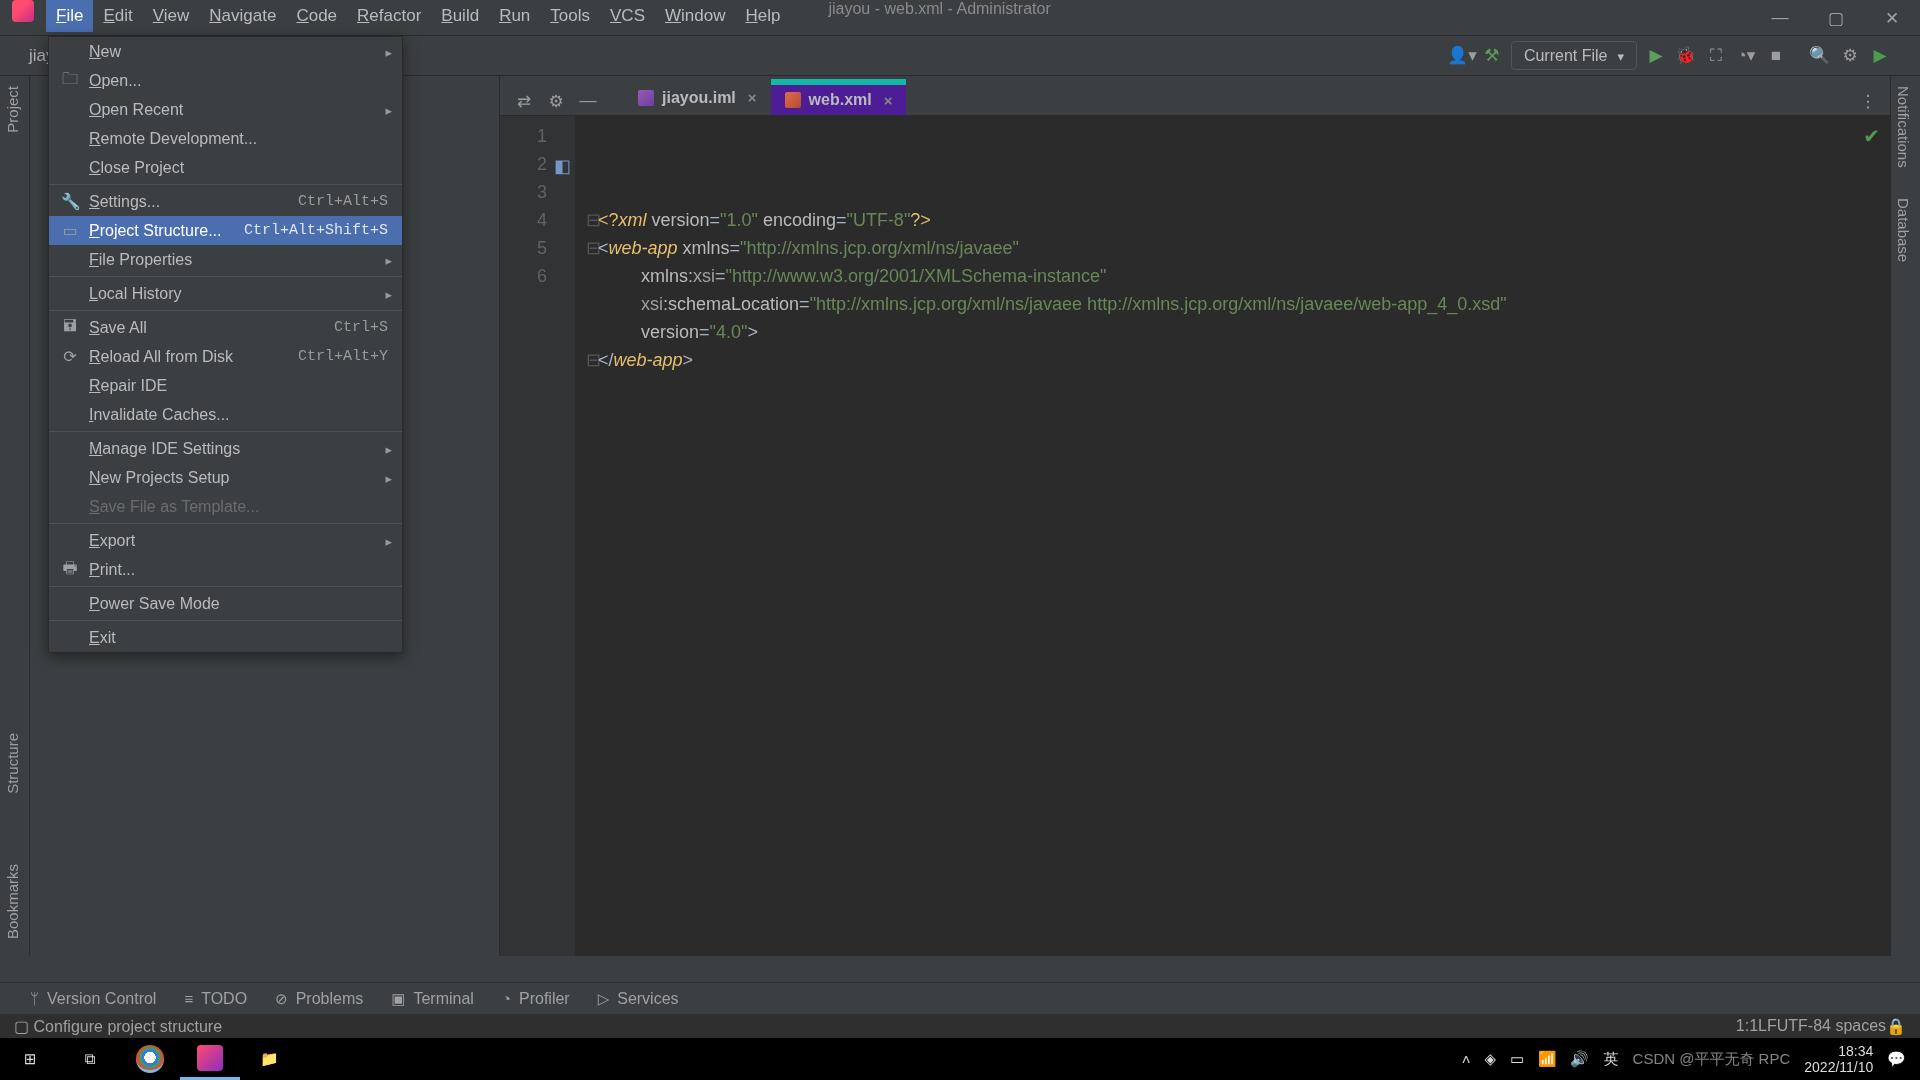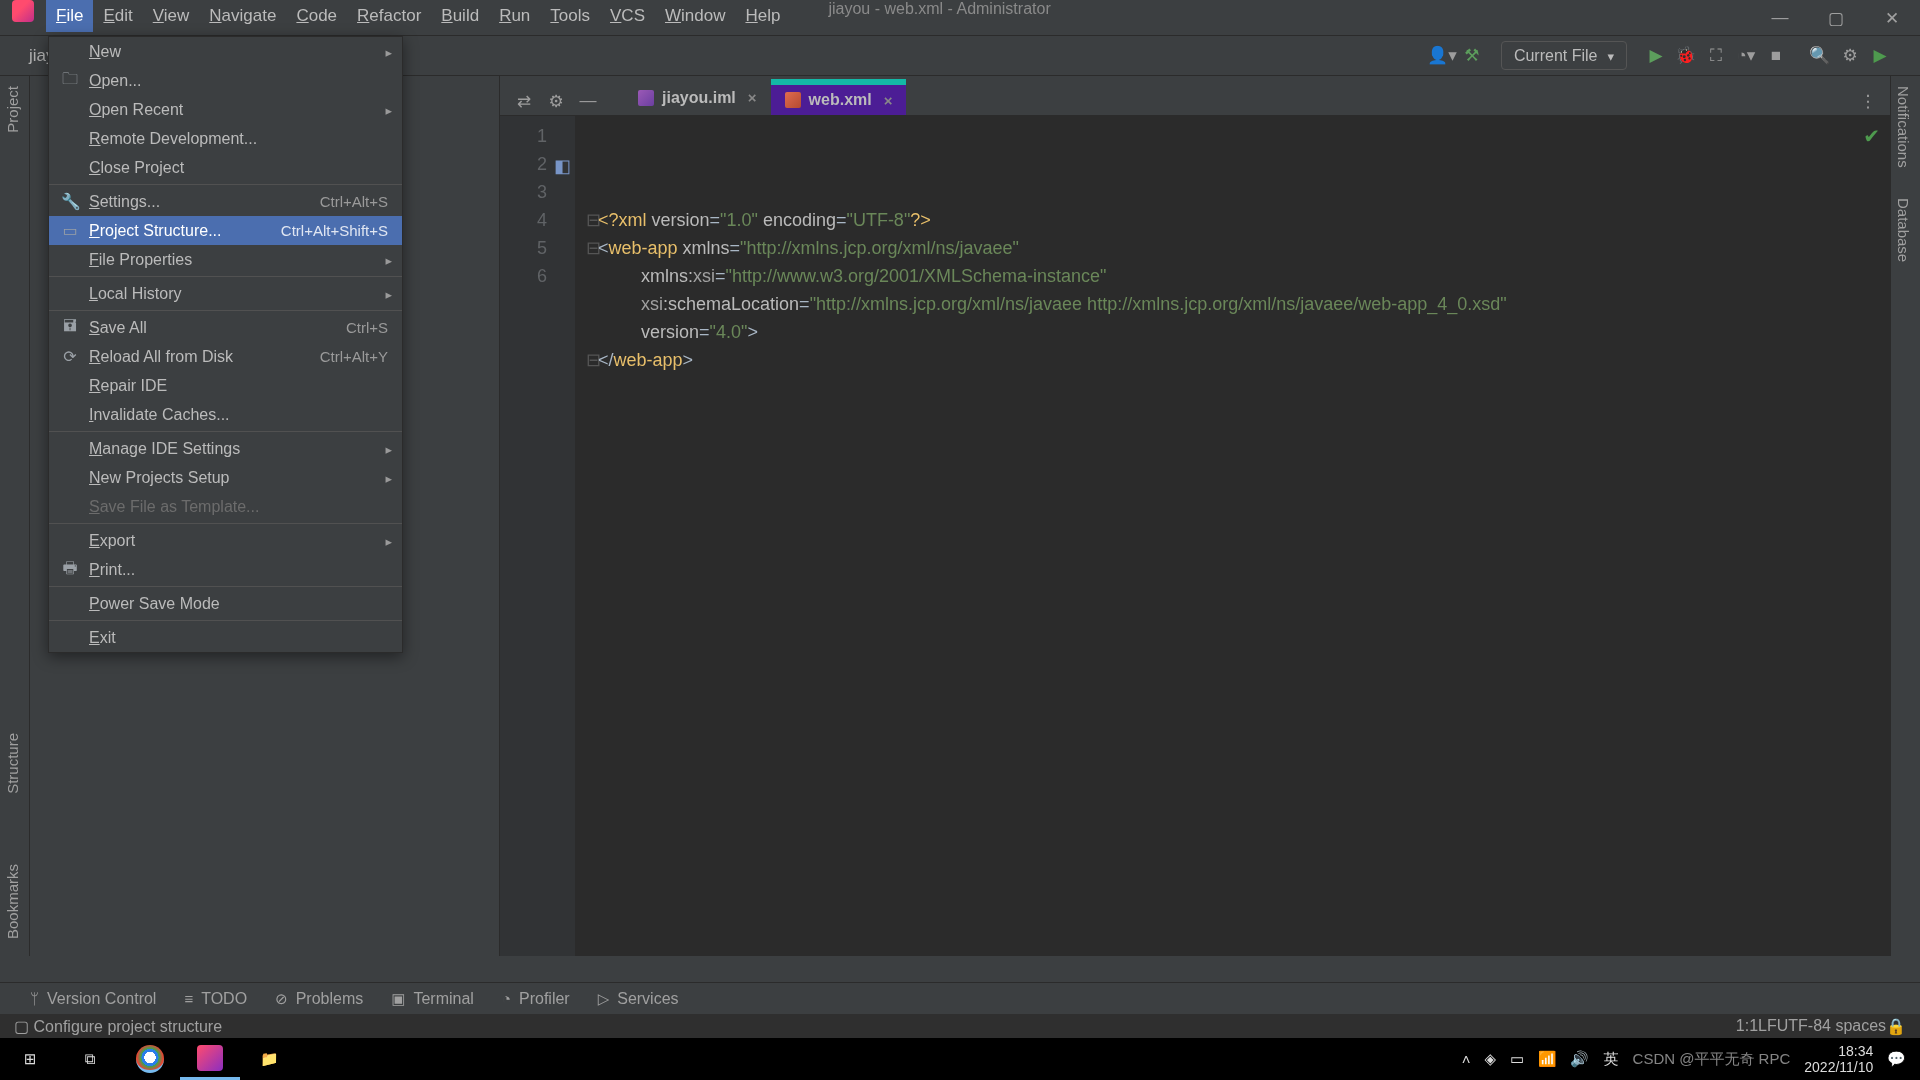--- a/index.html
+++ b/index.html
@@ -14,39 +14,39 @@
 .menubar span u { text-decoration:underline; }
 .win-title { margin-left:38px; color:#8a8a8a; font-size:16px; }
 .win-controls { margin-left:auto; display:flex; }
 .win-controls div { width:56px; height:36px; display:flex; align-items:center; justify-content:center; color:#a0a0a0; }
 
 
 .toolbar { height:40px; display:flex; align-items:center; border-bottom:1px solid #2b2b2b; padding:0 25px; }
 .toolbar .breadcrumb { font-size:17px; color:#b0b0b0; padding-left:4px; }
 .toolbar .spacer { flex:1; }
 .tb-btn { width:30px; height:30px; display:flex; align-items:center; justify-content:center; color:#9d9d9d; }
-.run-select { height:29px; border:1px solid #555; background:#3c3f41; padding:0 12px; display:flex; align-items:center; font-size:16px; gap:10px; border-radius:4px; margin:0 14px; }
+.run-select { height:29px; border:1px solid #555; background:#3c3f41; padding:0 12px; display:flex; align-items:center; font-size:16px; gap:10px; border-radius:4px; margin:0 4px; }
 
 
 .leftstrip { position:absolute; left:0; top:76px; width:30px; height:880px; background:#3c3f41; border-right:1px solid #2b2b2b; }
 .leftstrip .vlabel { writing-mode:vertical-rl; transform:rotate(180deg); font-size:15px; color:#a0a0a0; padding:10px 4px; display:flex; align-items:center; gap:6px; }
 
 
 .rightstrip { position:absolute; right:0; top:76px; width:30px; height:880px; background:#3c3f41; border-left:1px solid #2b2b2b; }
 .rightstrip .vlabel { writing-mode:vertical-rl; font-size:15px; color:#a0a0a0; padding:10px 4px; display:flex; align-items:center; gap:6px; }
 
 
 .editor-wrap { position:absolute; left:30px; top:76px; right:30px; bottom:124px; display:flex; }
 .project-col { width:470px; background:#3c3f41; border-right:1px solid #2b2b2b; position:relative; }
 
 
 .filemenu { position:absolute; left:48px; top:36px; width:355px; background:#3c3f41; border:1px solid #2b2b2b; box-shadow:0 4px 14px rgba(0,0,0,.45); z-index:50; }
 .filemenu .mi { height:26px; display:flex; align-items:center; padding:0 14px 0 40px; font-size:16px; position:relative; cursor:pointer; }
 .filemenu .mi.tall { height:29px; }
-.filemenu .mi .short { margin-left:auto; color:#9a9a9a; font-size:15px; }
+.filemenu .mi .short { margin-left:auto; color:#9a9a9a; font-size:15px;font-family:Liberation Mono, monospace; }
 .filemenu .mi .sub { position:absolute; right:10px; color:#9a9a9a; }
 .filemenu .mi.selected { background:#4b6eaf; color:#fff; }
 .filemenu .mi.selected .short { color:#e0e6f2; }
 .filemenu .mi.disabled { color:#6c6c6c; }
 .filemenu .mi .ico { position:absolute; left:12px; width:18px; text-align:center; color:#9aa0a6; }
 .filemenu hr { border:none; border-top:1px solid #515151; margin:2px 0; }
 
 
 .tabstrip { position:absolute; left:500px; top:76px; right:30px; height:40px; display:flex; align-items:flex-end; background:#3c3f41; border-bottom:1px solid #2b2b2b; z-index:2; }
 .tabstrip .tleft { display:flex; gap:4px; padding-left:10px; }
@@ -59,21 +59,21 @@
 .tab .fi.xml { background:linear-gradient(135deg,#e06c4f,#b44a31); }
 .tab.active { background:#4c1d95; border-top:6px solid #14b8a6; }
 .tabstrip .menu-right { margin-left:auto; margin-right:8px; width:28px; height:28px; display:flex; align-items:center; justify-content:center; color:#a0a0a0; }
 
 
 .editor { position:absolute; left:500px; top:116px; right:30px; bottom:124px; background:#2b2b2b; display:flex; font-family:Consolas,"Courier New",monospace; font-size:18px; }
 .gutter { width:76px; background:#313335; color:#606366; text-align:right; padding:6px 28px 0 0; line-height:28px; border-right:1px solid #2b2b2b; position:relative; }
 .gutter .edgeico { position:absolute; right:4px; top:36px; width:18px; height:18px; color:#7895c7; }
 .code { flex:1; padding:6px 0 0 10px; line-height:28px; white-space:pre; color:#a9b7c6; position:relative; }
 .code .chk { position:absolute; right:10px; top:6px; color:#4e9a4e; font-size:20px; }
-.t-tag { color:#e8bf6a; }
+.t-tag { color:#e8bf6a;font-style:italic; }
 .t-attr { color:#bababa; }
 .t-ns  { color:#a0a0a0; }
 .t-str { color:#6a8759; }
 .t-punc{ color:#a9b7c6; }
 .t-pi  { color:#e8bf6a; }
 .fold { color:#555; display:inline-block; width:12px; }
 
 
 .bottombar { position:absolute; left:0; right:0; bottom:66px; height:32px; background:#3c3f41; border-top:1px solid #2b2b2b; display:flex; align-items:center; padding-left:30px; gap:28px; font-size:16px; color:#a0a0a0; }
 .bottombar .bi { display:flex; align-items:center; gap:8px; }

